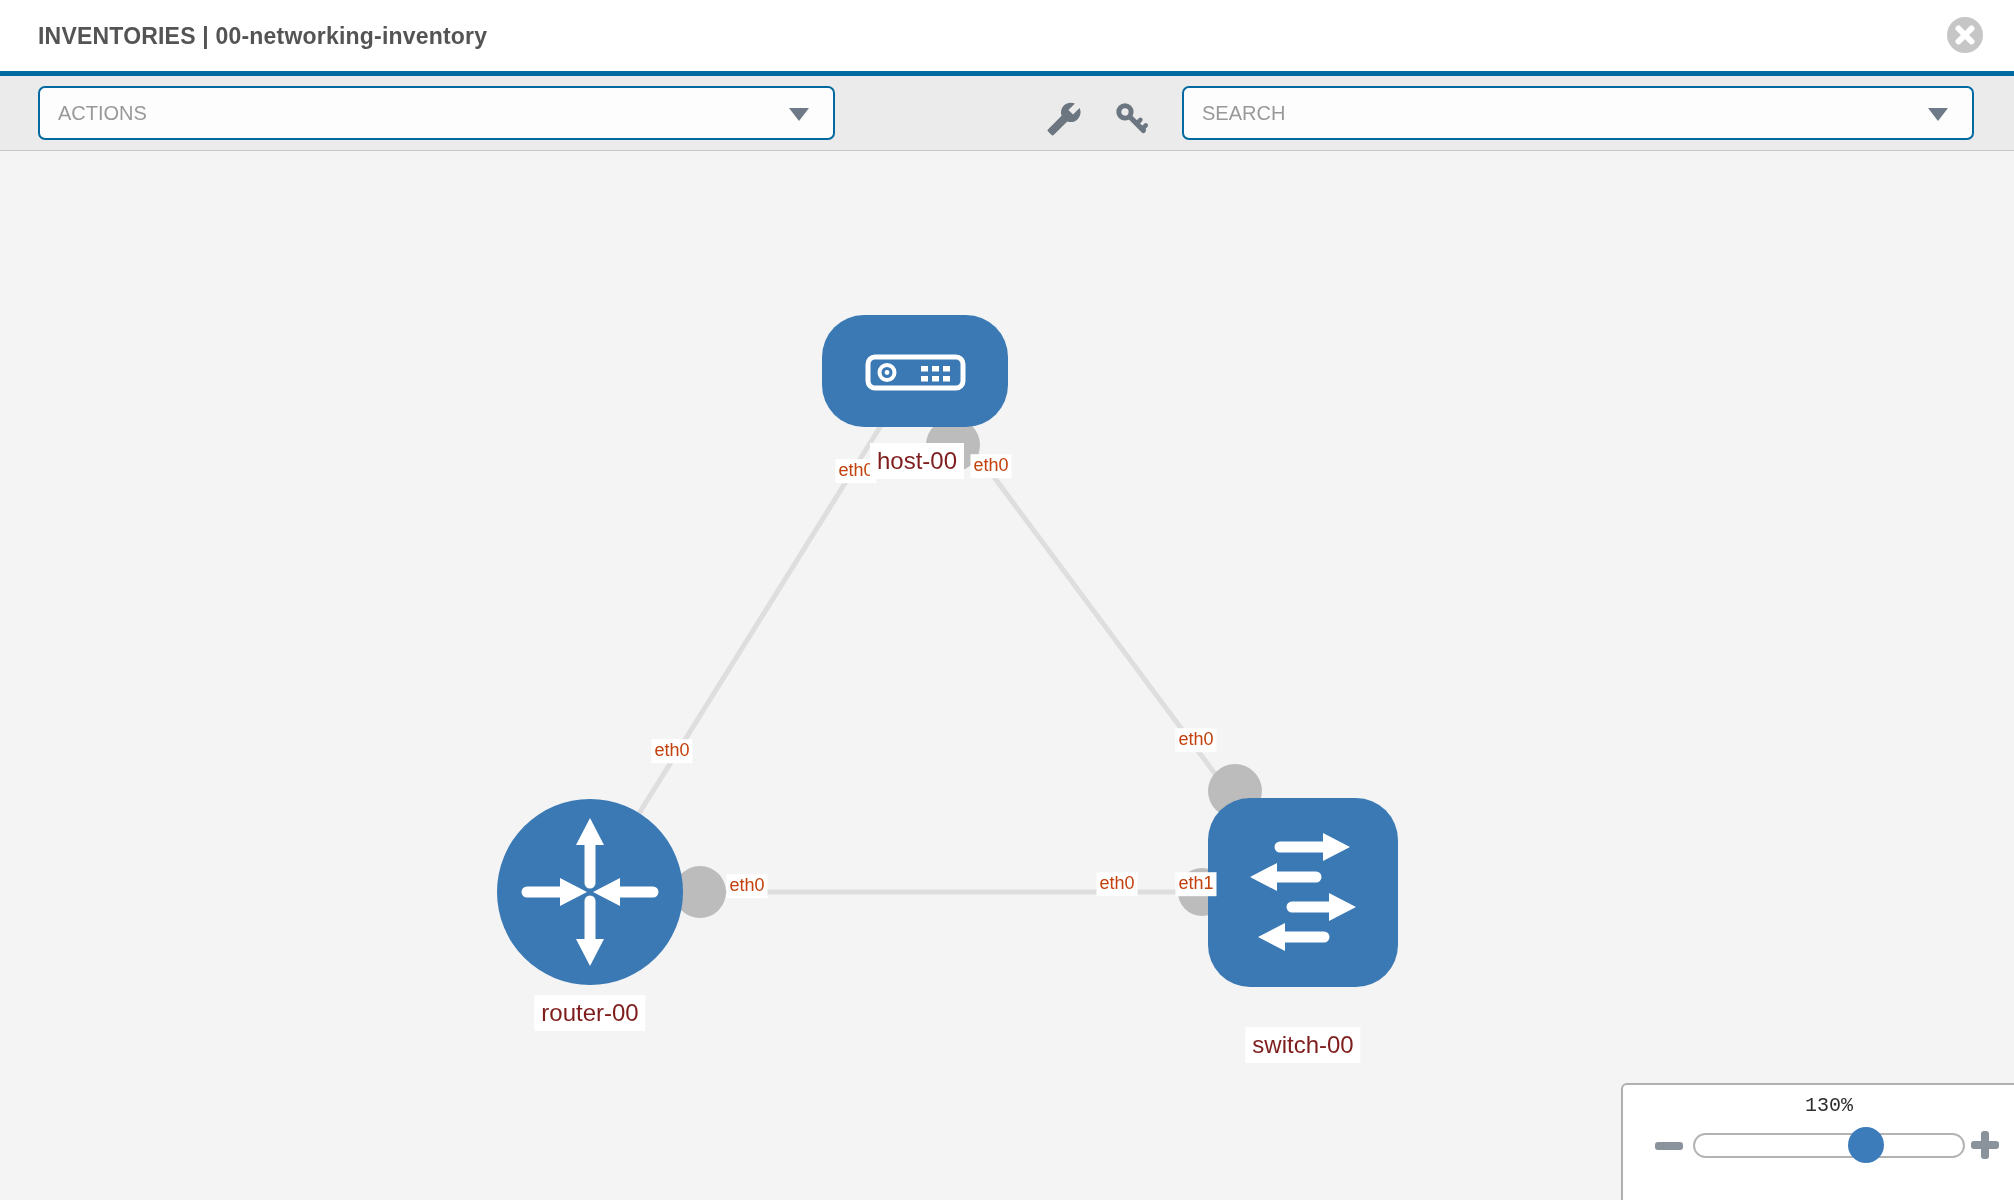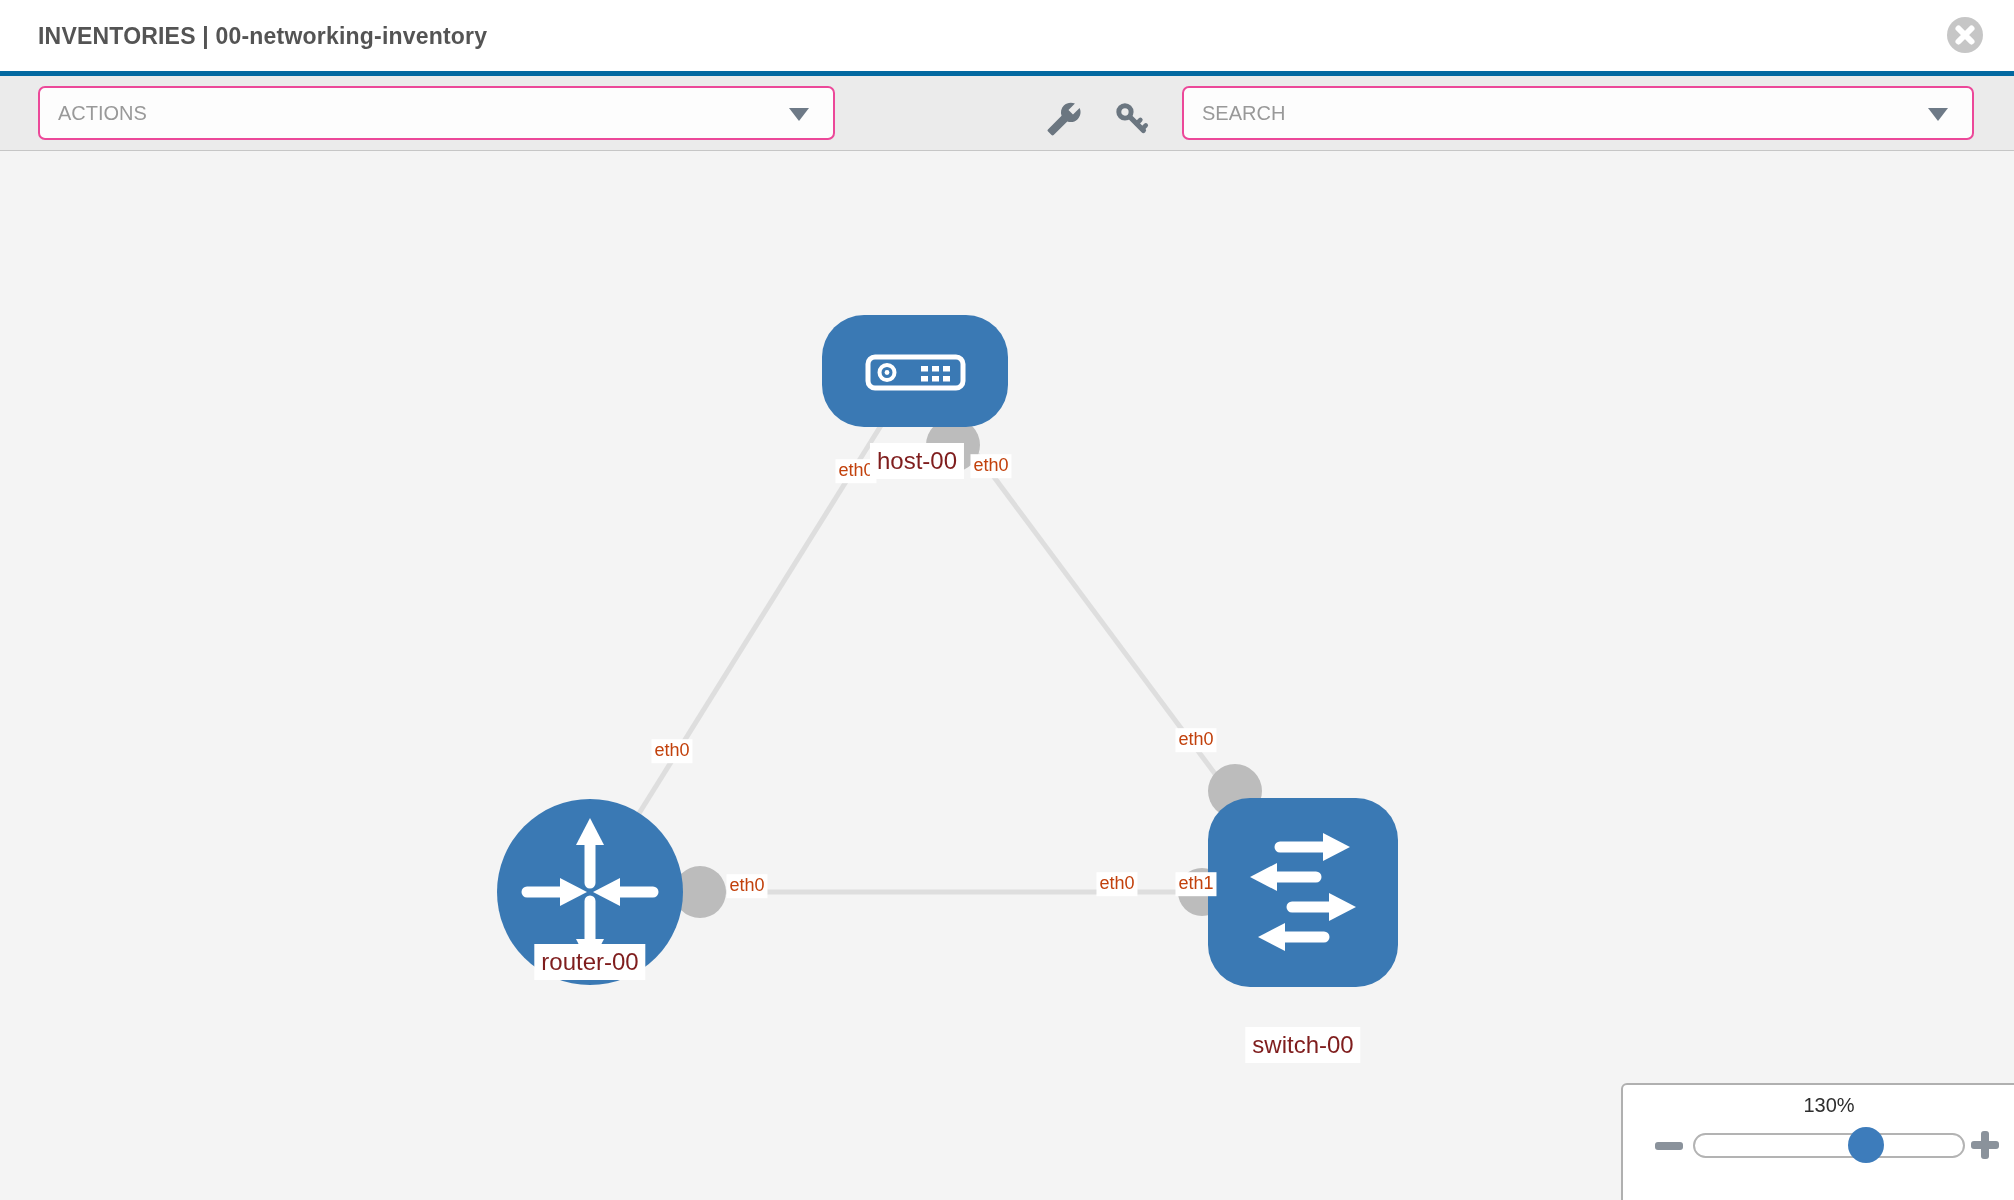--- a/index.html
+++ b/index.html
@@ -5,53 +5,53 @@
   html,body { margin:0; padding:0; background:#fff; font-family:"Liberation Sans",sans-serif; }
   .app { position:relative; width:2014px; height:1200px; overflow:hidden; background:#f4f4f4; }
 
   
   .header { position:absolute; top:0; left:0; width:2014px; height:71px; background:#ffffff; border-bottom:5px solid #0369a1; z-index:20; }
   .page-title { position:absolute; left:38px; top:50%; transform:translateY(-50%); font-size:23px; font-weight:bold; color:#545454; letter-spacing:.2px; }
   .close-btn { position:absolute; right:30px; top:16px; width:38px; height:38px; cursor:pointer; }
 
   
   .toolbar { position:absolute; top:72px; left:0; width:2014px; height:78px; background:#ebebeb; border-bottom:1px solid #c6c6c6; z-index:19; }
-  .select { position:absolute; top:14px; height:54px; background:#fdfdfd; border:2px solid #ec4899; border-radius:7px; box-sizing:border-box; cursor:pointer; }
+  .select { position:absolute; top:14px; height:54px; background:#fdfdfd; border:2px solid #0369a1; border-radius:7px; box-sizing:border-box; cursor:pointer; }
   .select .txt { position:absolute; left:18px; top:50%; transform:translateY(-50%); font-size:20px; color:#999; }
   .caret { position:absolute; right:24px; top:50%; margin-top:-5px; width:0; height:0;
            border-left:10px solid transparent; border-right:10px solid transparent; border-top:13px solid #6e7a87; }
   #actions-select { left:38px; width:797px; }
   #search-select  { left:1182px; width:792px; }
   .tool-btn { position:absolute; top:29px; width:36px; height:36px; cursor:pointer; }
   #wrench-btn { left:1046px; }
   #key-btn    { left:1114px; }
 
   
   .canvas { position:absolute; top:150px; left:0; width:2014px; height:1050px; background:#f4f4f4; overflow:hidden; }
   .graph  { position:absolute; left:0; top:0; }
 
   .nlabel { position:absolute; transform:translate(-50%,-50%); background:#ffffff; color:#7f1d1d;
             font-size:24px; line-height:1.25; padding:3px 7px; white-space:nowrap; z-index:5; cursor:pointer; }
   .elabel { position:absolute; transform:translate(-50%,-50%); background:#ffffff; color:#c2410c;
             font-size:18px; line-height:1.2; padding:1px 3px; white-space:nowrap; z-index:3; }
   #lbl-host   { left:917px;  top:311px; }
-  #lbl-router { left:590px;  top:812px; }
+  #lbl-router { left:590px;  top:863px; }
   #lbl-switch { left:1303px; top:863px;margin-top:32px; }
   #if-host-left    { left:856px;  top:321px; }
   #if-host-right   { left:991px;  top:316px; }
   #if-link-router  { left:672px;  top:601px; }
   #if-link-switch  { left:1196px; top:590px; }
   #if-router-port  { left:747px;  top:736px; }
   #if-switch-back  { left:1117px; top:734px; z-index:3; }
   #if-switch-eth1  { left:1148px; top:734px; z-index:4;margin-left:48px; }
 
   
   .zoom-panel { position:absolute; left:1621px; top:933px; width:420px; height:300px; background:#ffffff;
                 border:2px solid #b0b0b0; border-radius:6px 0 0 0; z-index:10; }
-  .zoom-level { position:absolute; left:206px; top:9px; transform:translateX(-50%); font-size:20px; color:#2e2e2e; }
+  .zoom-level { position:absolute; left:206px; top:9px; transform:translateX(-50%); font-size:20px; color:#2e2e2e;font-family:Liberation Mono, monospace; }
   .zoom-minus { position:absolute; left:31px;  top:52px; cursor:pointer; }
   .zoom-plus  { position:absolute; left:346px; top:44px; cursor:pointer; }
   .slider-track { position:absolute; left:70px; top:48px; width:272px; height:25px; background:#fff;
                   border:2px solid #b3b3b3; border-radius:14px; box-sizing:border-box; cursor:pointer; }
   .slider-thumb { position:absolute; left:225px; top:42px; width:36px; height:36px; border-radius:50%;
                   background:#3d7cbb; cursor:grab; }
 </style>
 </head>
 <body>
 

